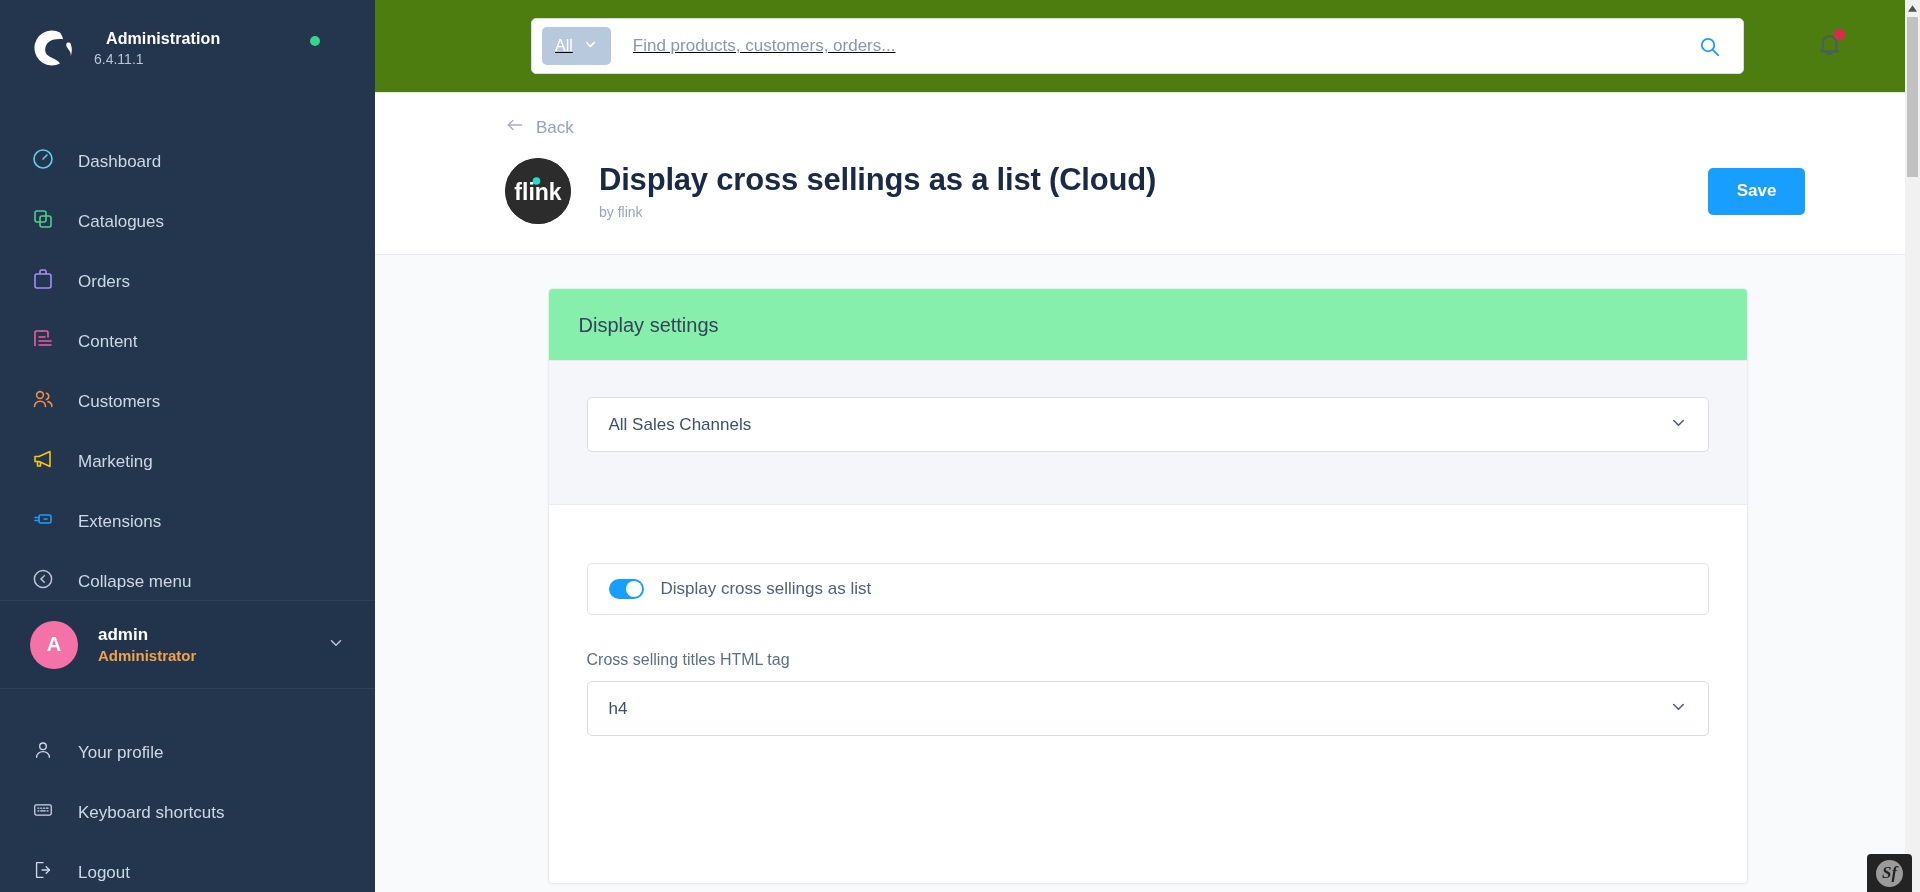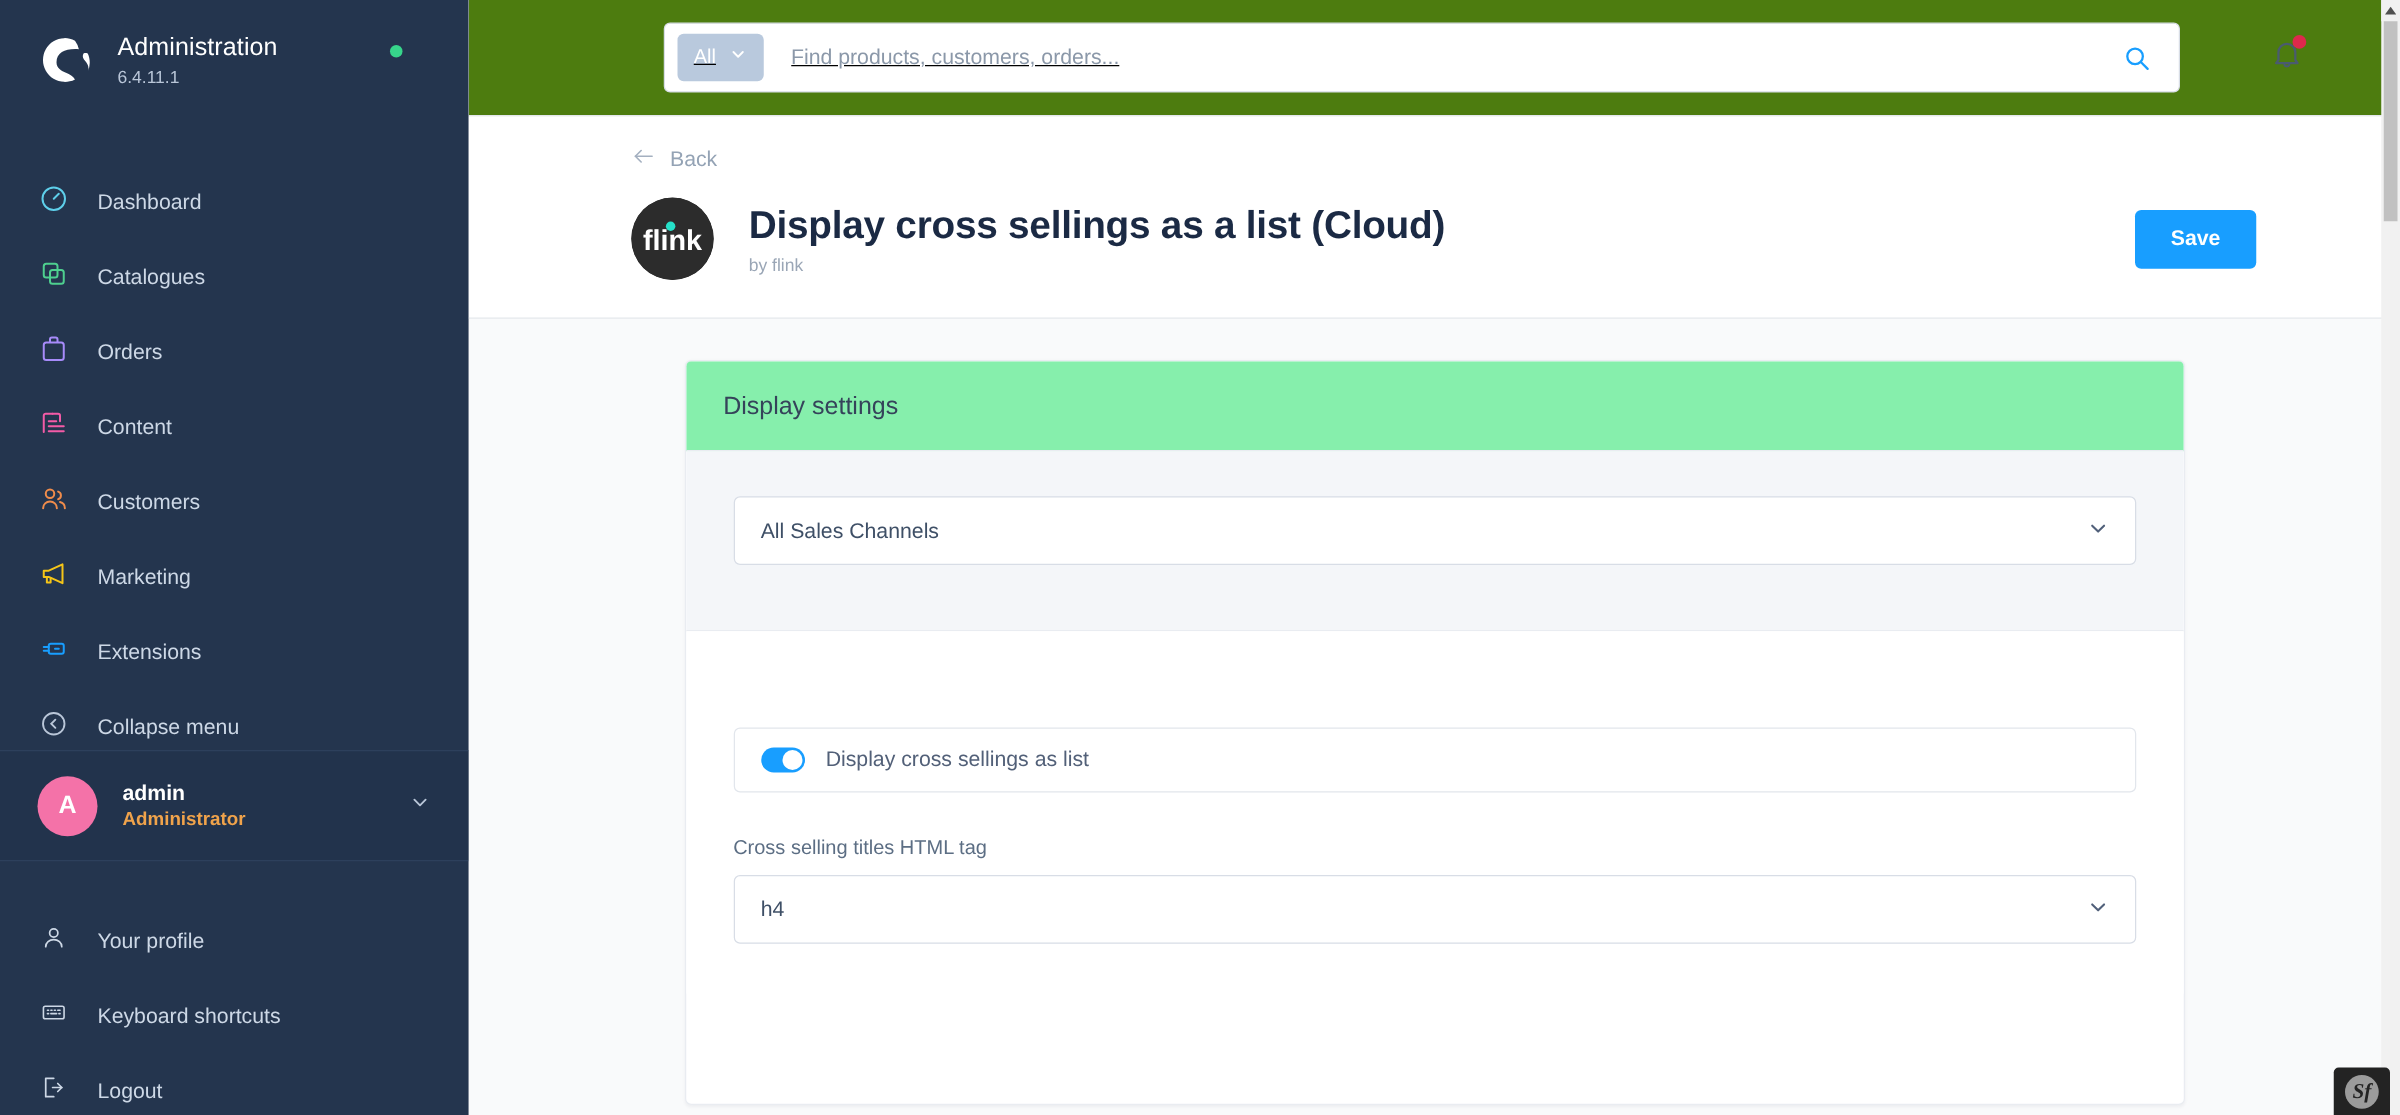--- a/index.html
+++ b/index.html
@@ -20,21 +20,21 @@
     position: relative;
     overflow: hidden;
   }
   .brand {
     display: flex; align-items: center;
     padding: 26px 0 22px 30px;
     gap: 20px;
   }
   .brand-logo { width: 44px; height: 44px; flex-shrink: 0; }
   .brand-text { display: flex; flex-direction: column; line-height: 1.2; }
-  .brand-title { color: #ffffff; font-size: 20px; font-weight: normal; letter-spacing: .1px; }
+  .brand-title { color: #ffffff; font-size: 16px; font-weight: bold; letter-spacing: .1px; margin-left: 12px; }
   .brand-version { color: #b9c6d8; font-size: 14px; margin-top: 3px; }
   .status-dot {
     width: 10px; height: 10px; border-radius: 50%;
     background: #37d58b; margin-left: 70px; margin-top: -14px;
   }
 
   .nav { display: flex; flex-direction: column; padding-top: 20px; }
   .nav-item {
     display: flex; align-items: flex-end;
     height: 60px; padding-left: 30px; gap: 22px;
@@ -186,21 +186,21 @@
     height: 55px; background: #ffffff;
     border: 1px solid #d8dde6; border-radius: 5px;
     display: flex; align-items: center; justify-content: space-between;
     padding: 0 20px 0 21px; cursor: pointer;
   }
   .select-value { font-size: 17px; color: #3e4f66; }
   .switch-row {
     height: 52px; background: #ffffff;
     border: 1px solid #e2e6ec; border-radius: 5px;
     display: flex; align-items: center; gap: 17px;
-    padding: 0 21px; margin-bottom: 36px; margin-top: 19px;
+    padding: 0 21px; margin-bottom: 36px;
   }
   .switch {
     width: 35px; height: 20px; border-radius: 10px;
     background: #189eff; position: relative; flex-shrink: 0; cursor: pointer;
   }
   .switch::after {
     content: ""; position: absolute;
     width: 16px; height: 16px; border-radius: 50%;
     background: #ffffff; top: 2px; left: 17px;
   }

